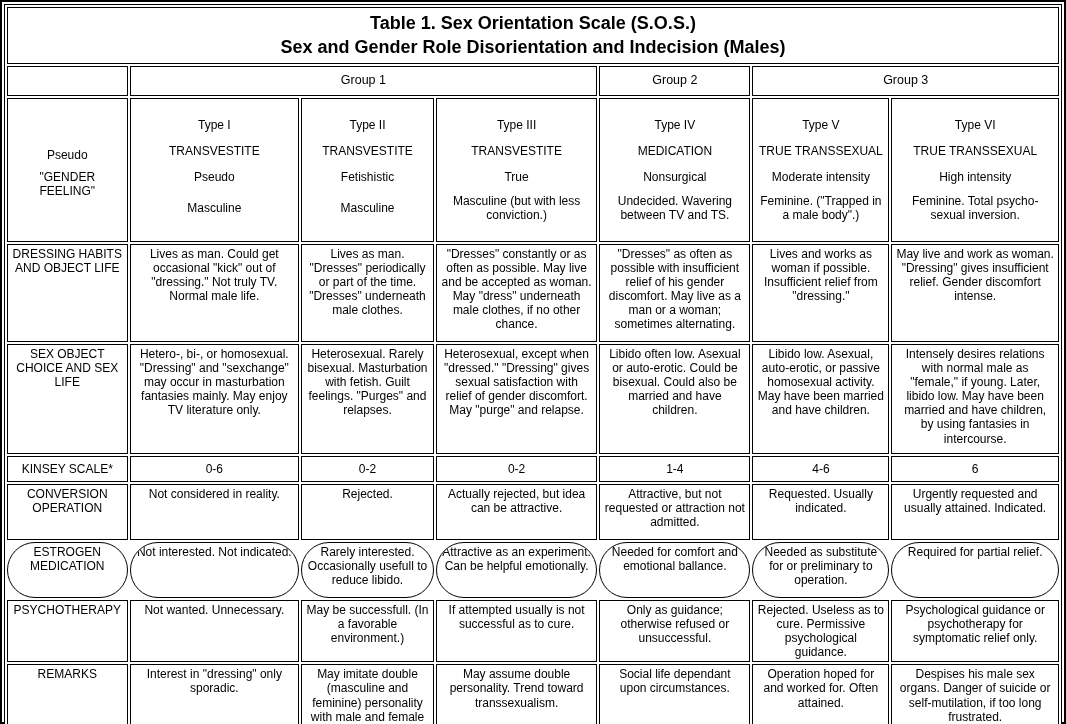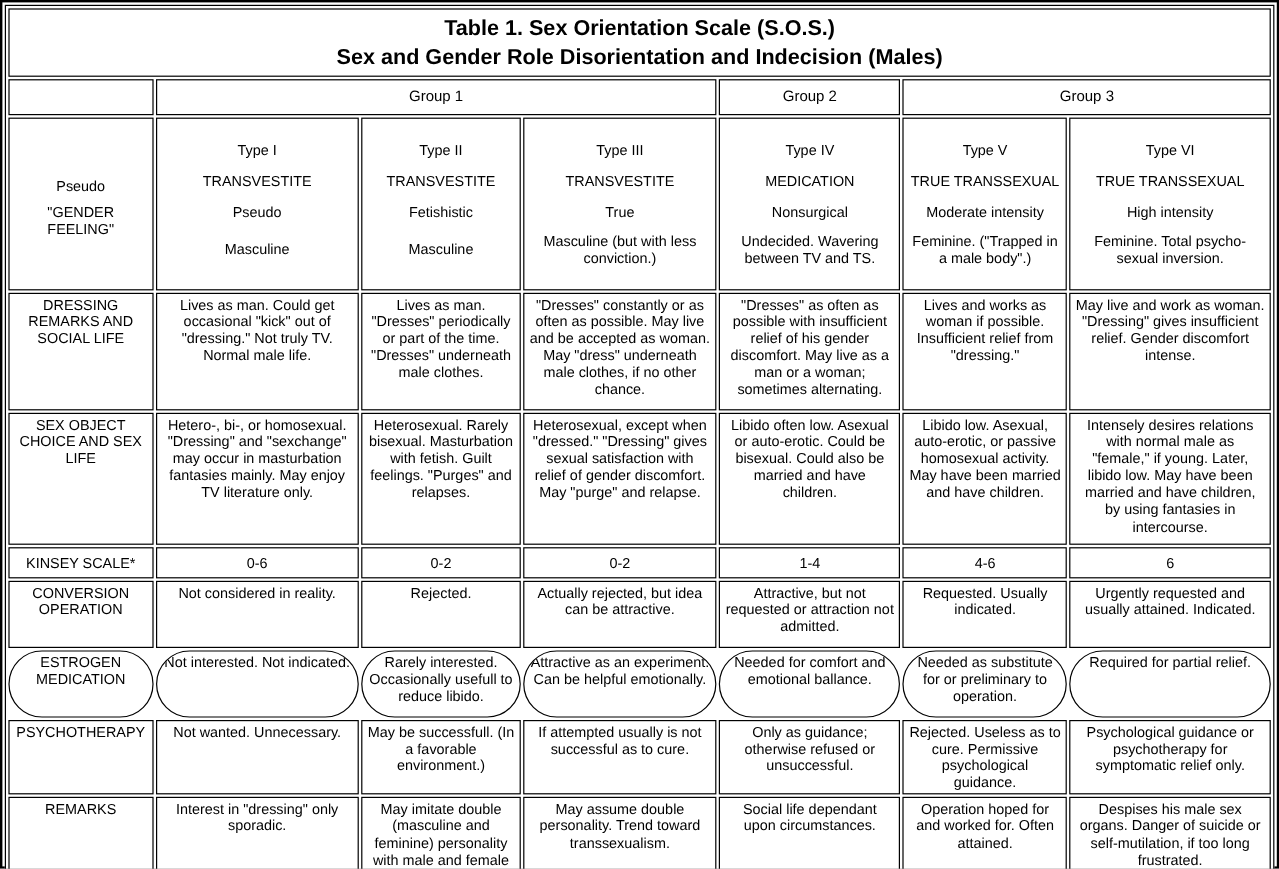--- a/index.html
+++ b/index.html
@@ -170,21 +170,21 @@
         <div class="stack4">
           <div>Type VI</div>
           <div>TRUE TRANSSEXUAL</div>
           <div>High intensity</div>
           <div class="tall">Feminine. Total psycho-sexual inversion.</div>
         </div>
       </td>
     </tr>
 
     <tr class="r-dressing">
-      <td class="rowlabel">DRESSING REMARKS AND SOCIAL LIFE</td>
+      <td class="rowlabel">DRESSING HABITS AND OBJECT LIFE</td>
       <td>Lives as man. Could get occasional "kick" out of "dressing." Not truly TV. Normal male life.</td>
       <td>Lives as man. "Dresses" periodically or part of the time. "Dresses" underneath male clothes.</td>
       <td>"Dresses" constantly or as often as possible. May live and be accepted as woman. May "dress" underneath male clothes, if no other chance.</td>
       <td>"Dresses" as often as possible with insufficient relief of his gender discomfort. May live as a man or a woman; sometimes alternating.</td>
       <td>Lives and works as woman if possible. Insufficient relief from "dressing."</td>
       <td>May live and work as woman. "Dressing" gives insufficient relief. Gender discomfort intense.</td>
     </tr>
 
     <tr class="r-sexobj">
       <td class="rowlabel">SEX OBJECT CHOICE AND SEX LIFE</td>

